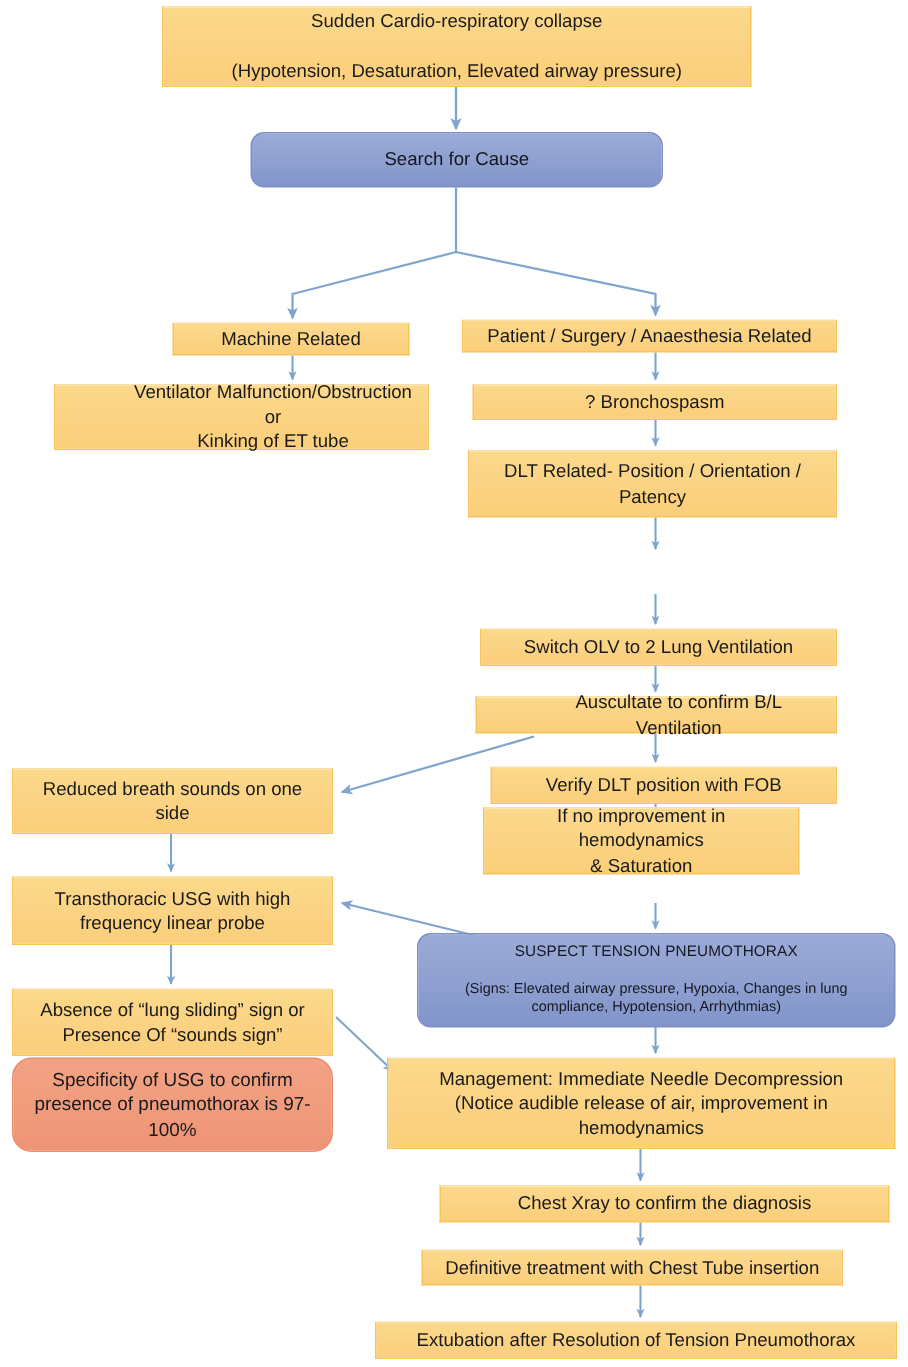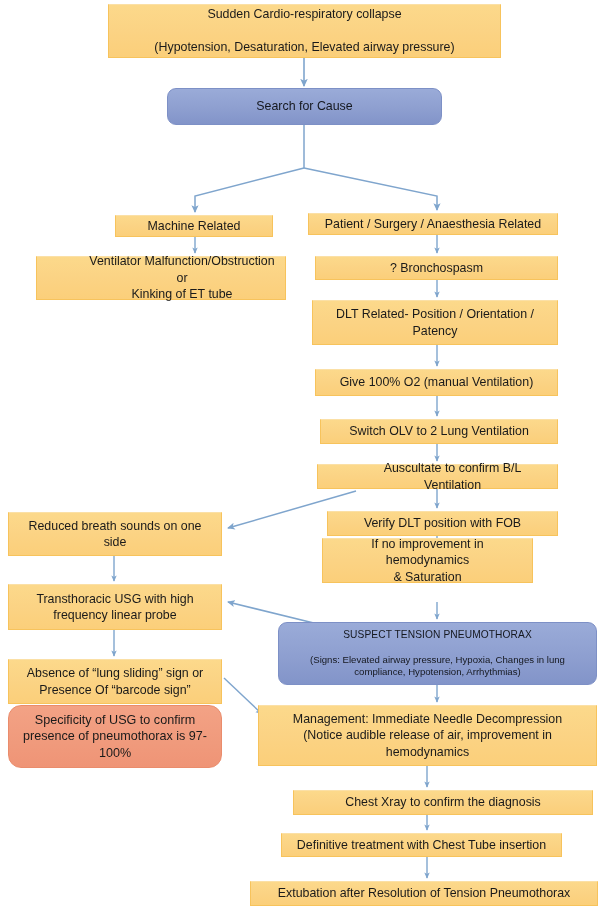--- a/index.html
+++ b/index.html
@@ -146,39 +146,38 @@
   <div class="node gold" style="left: 36px; top: 256px; width: 250px; height: 44px; padding-left: 48px;">Ventilator Malfunction/Obstruction or
 Kinking of ET tube</div>
 
   <div class="node gold" style="left: 308px; top: 213px; width: 250px; height: 22px;">Patient / Surgery / Anaesthesia Related</div>
 
   <div class="node gold" style="left: 315px; top: 256px; width: 243px; height: 24px;">? Bronchospasm</div>
 
   <div class="node gold" style="left: 312px; top: 300px; width: 246px; height: 45px;">DLT Related- Position / Orientation /
 Patency</div>
 
-  <div class="node gold" style="left: 315px; top: 369px; width: 243px; height: 27px;">Give 100% O2 (manual Ventilation)</div>
 
   <div class="node gold" style="left: 320px; top: 419px; width: 238px; height: 25px;">Switch OLV to 2 Lung Ventilation</div>
 
   <div class="node gold" style="left: 317px; top: 464px; width: 241px; height: 25px; padding-left: 36px;">Auscultate to confirm B/L Ventilation</div>
 
   <div class="node gold" style="left: 327px; top: 511px; width: 231px; height: 25px;">Verify DLT position with FOB</div>
 
   <div class="node gold" style="left: 322px; top: 538px; width: 211px; height: 45px;">If no improvement in hemodynamics
 &amp; Saturation</div>
 
   <div class="node gold" style="left: 8px; top: 512px; width: 214px; height: 44px;">Reduced breath sounds on one
 side</div>
 
   <div class="node gold" style="left: 8px; top: 584px; width: 214px; height: 46px;">Transthoracic USG with high
 frequency linear probe</div>
 
   <div class="node gold" style="left: 8px; top: 659px; width: 214px; height: 45px;">Absence of “lung sliding” sign or
-Presence Of “barcode sign”</div>
+Presence Of “sounds sign”</div>
 
   <div class="node salmon" style="left: 8px; top: 705px; width: 214px; height: 63px;">Specificity of USG to confirm
 presence of pneumothorax is 97-
 100%</div>
 
   <div class="node blue small" style="left: 278px; top: 622px; width: 319px; height: 63px;">
     <div>
       <span class="title-line">SUSPECT TENSION PNEUMOTHORAX</span>
       <span class="sub-line">(Signs: Elevated airway pressure, Hypoxia, Changes in lung
 compliance, Hypotension, Arrhythmias)</span>

